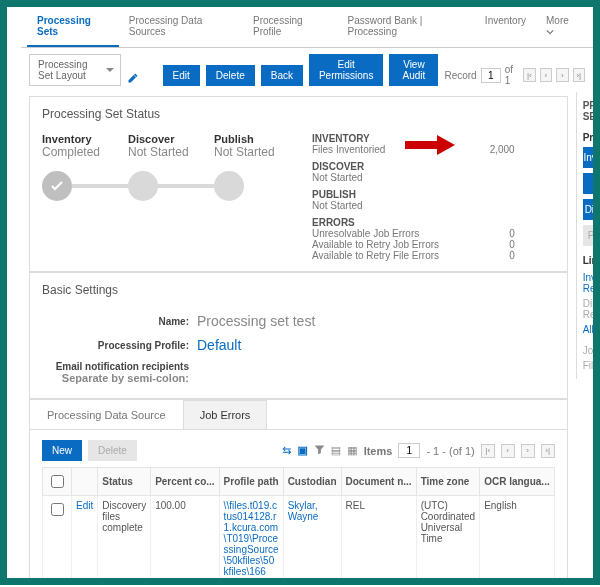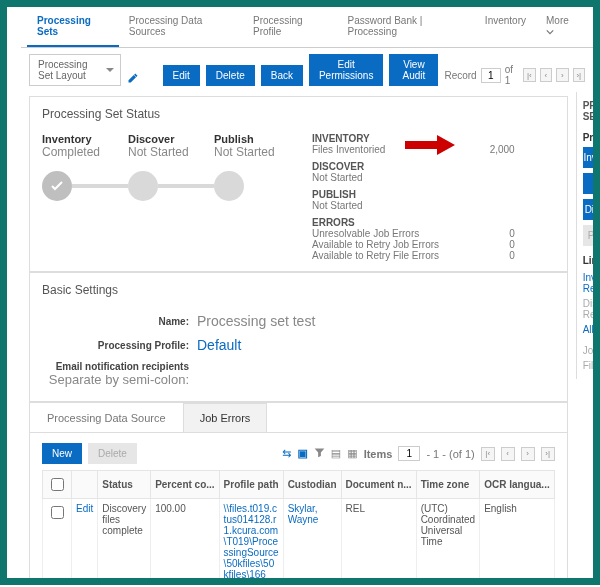--- a/index.html
+++ b/index.html
@@ -44,21 +44,21 @@
   .circle { width:30px; height:30px; border-radius:50%; background:#d9d9d9; display:flex; align-items:center; justify-content:center;}
   .circle.done { background:#bfbfbf;}
   .line { height:4px; background:#d9d9d9; width:56px;}
   .check { color:#fff; }
   .meta { margin-left:12px; flex:1; font-size:10px; }
   .meta .mh { font-weight:bold; color:#555; margin-top:6px;}
   .meta .mh:first-child{ margin-top:0;}
   .meta .row { display:flex; justify-content:space-between; padding-right:40px; color:#777;}
   .form-row { display:flex; align-items:center; padding:4px 0;}
   .form-row .lbl { width:155px; text-align:right; font-size:10px; color:#444; font-weight:bold; padding-right:8px;}
-  .form-row .lbl .sub { display:block; font-weight:normal; font-size:13px; color:#888;}
+  .form-row .lbl .sub { display:block; font-weight:bold; font-size:11px; color:#888;}
   .form-row .val { color:#888; font-size:14px;}
   .form-row .val.link { color:#0a6bc2;}
   .subtabs { display:flex; border-bottom:1px solid #ddd; margin:-10px -12px 10px -12px;}
   .subtabs .st { padding:8px 16px; font-size:11px; color:#777; border:1px solid transparent; border-bottom:none; }
   .subtabs .st.active { background:#f2f2f2; border-color:#ddd; color:#333;}
   .grid-tools { display:flex; align-items:center; gap:6px; margin-bottom:6px;}
   .grid-tools .spacer{flex:1;}
   .icon-gray{ color:#888;}
   .icon-blue{ color:#0a6bc2;}
   .grid-tools input{ width:22px; border:1px solid #ccc; font-size:10px; text-align:center; padding:1px;}

